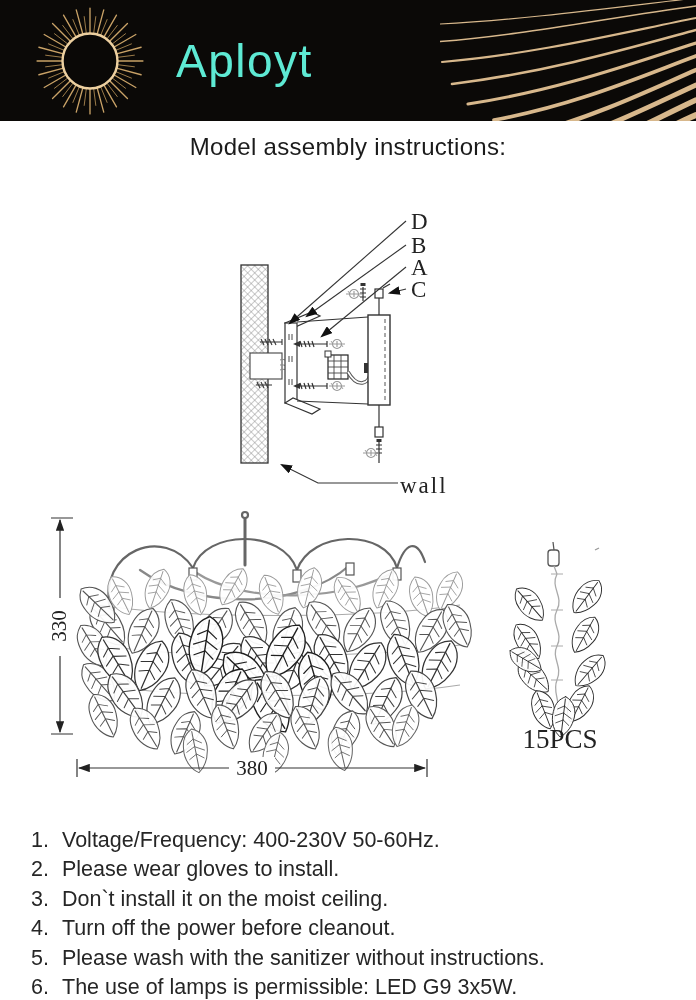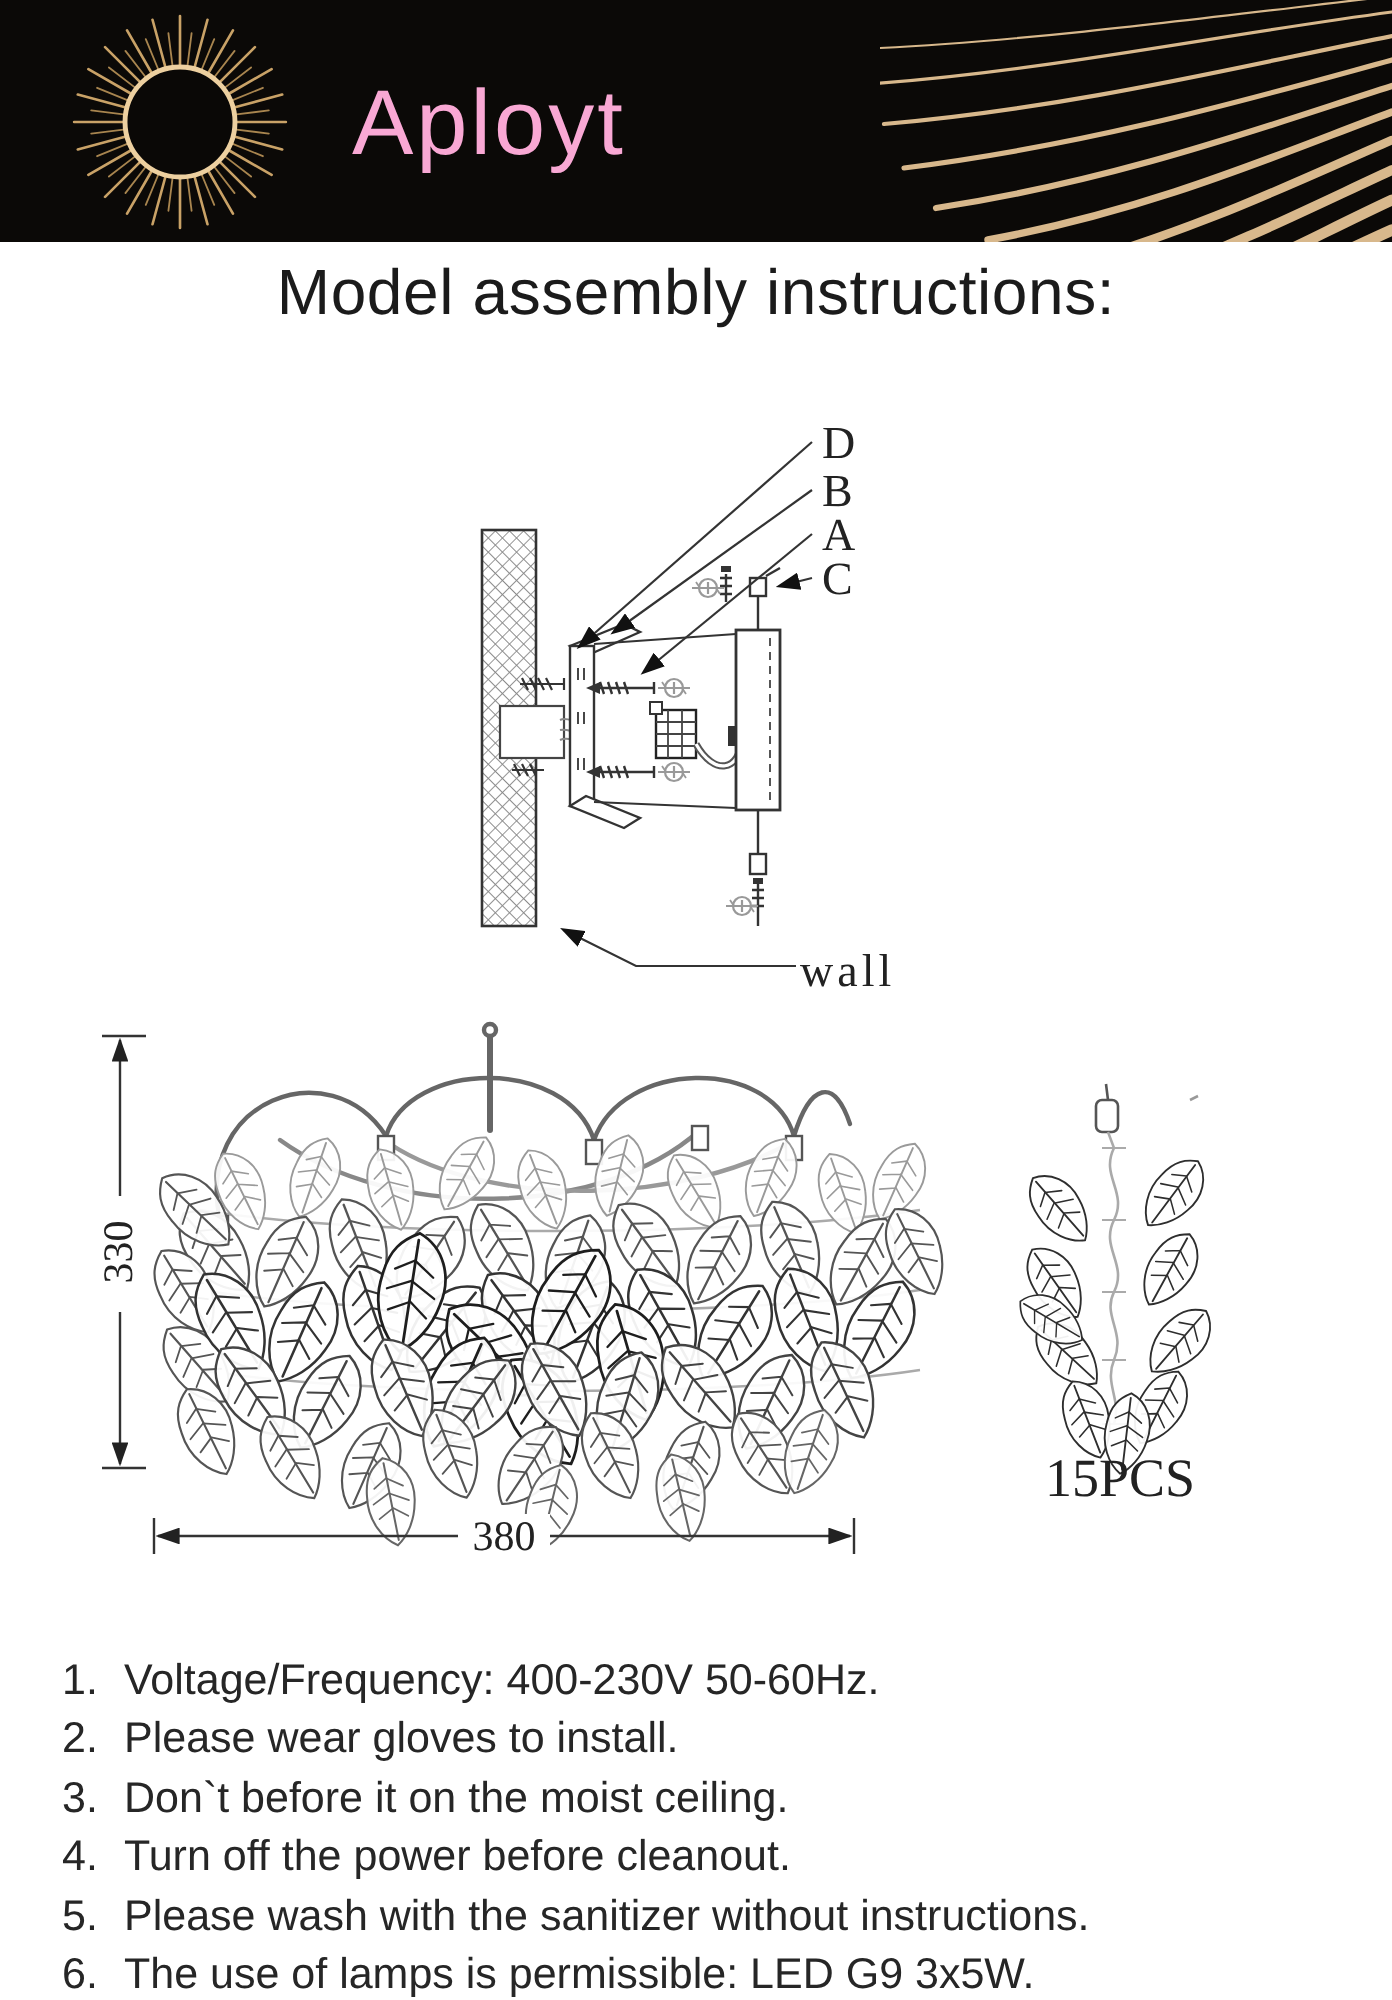--- a/index.html
+++ b/index.html
@@ -2,25 +2,25 @@
 <html><head>
 <meta charset="utf-8">
 <style>
   html,body{margin:0;padding:0;background:#fff;}
   .page{position:relative;width:696px;height:1000px;background:#fff;overflow:hidden;
         font-family:"Liberation Sans",sans-serif;color:#1d1d1d;}
   
   .hdr{position:absolute;left:0;top:0;width:696px;height:121px;background:#0b0907;overflow:hidden;}
   .hdr .logo{position:absolute;left:34px;top:5px;}
   .hdr .brand{position:absolute;left:176px;top:34px;font-size:46px;font-weight:300;
-              color:#f9a8d4;letter-spacing:1.5px;}
+              color:#5eead4;letter-spacing:1.5px;}
   .hdr .rays{position:absolute;right:0;top:0;}
   
   .titleblock{position:absolute;left:0;top:132px;width:696px;text-align:center;}
-  .titleblock .t1,.titleblock .t2{font-size:32px;line-height:29px;letter-spacing:.3px;color:#1b1b1b;}
+  .titleblock .t1,.titleblock .t2{font-size:24px;line-height:29px;letter-spacing:.3px;color:#1b1b1b;}
   
   .mount{position:absolute;left:230px;top:205px;}
   .assembly{position:absolute;left:45px;top:510px;}
   .strand{position:absolute;left:503px;top:540px;}
   svg text{font-family:"Liberation Serif",serif;fill:#222;}
   
   .list{position:absolute;left:31px;top:826px;width:650px;}
   .row{display:grid;grid-template-columns:31px 1fr;font-size:21.5px;line-height:29.4px;color:#262626;}
   .row .num{text-align:left;}
 </style>
@@ -307,21 +307,21 @@
     <div class="row">
         <span class="num">1.</span>
         <span class="txt">Voltage/Frequency: 400-230V 50-60Hz.</span>
       </div>
     <div class="row">
         <span class="num">2.</span>
         <span class="txt">Please wear gloves to install.</span>
       </div>
     <div class="row">
         <span class="num">3.</span>
-        <span class="txt">Don`t before it on the moist ceiling.</span>
+        <span class="txt">Don`t install it on the moist ceiling.</span>
       </div>
     <div class="row">
         <span class="num">4.</span>
         <span class="txt">Turn off the power before cleanout.</span>
       </div>
     <div class="row">
         <span class="num">5.</span>
         <span class="txt">Please wash with the sanitizer without instructions.</span>
       </div>
     <div class="row">

